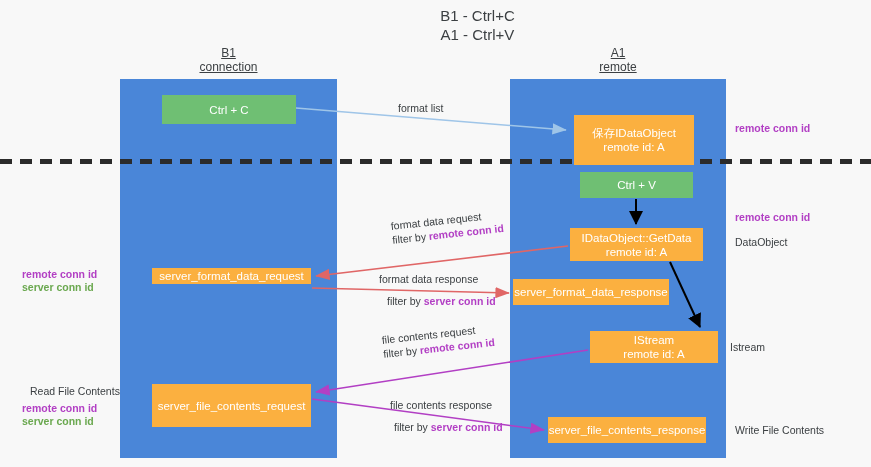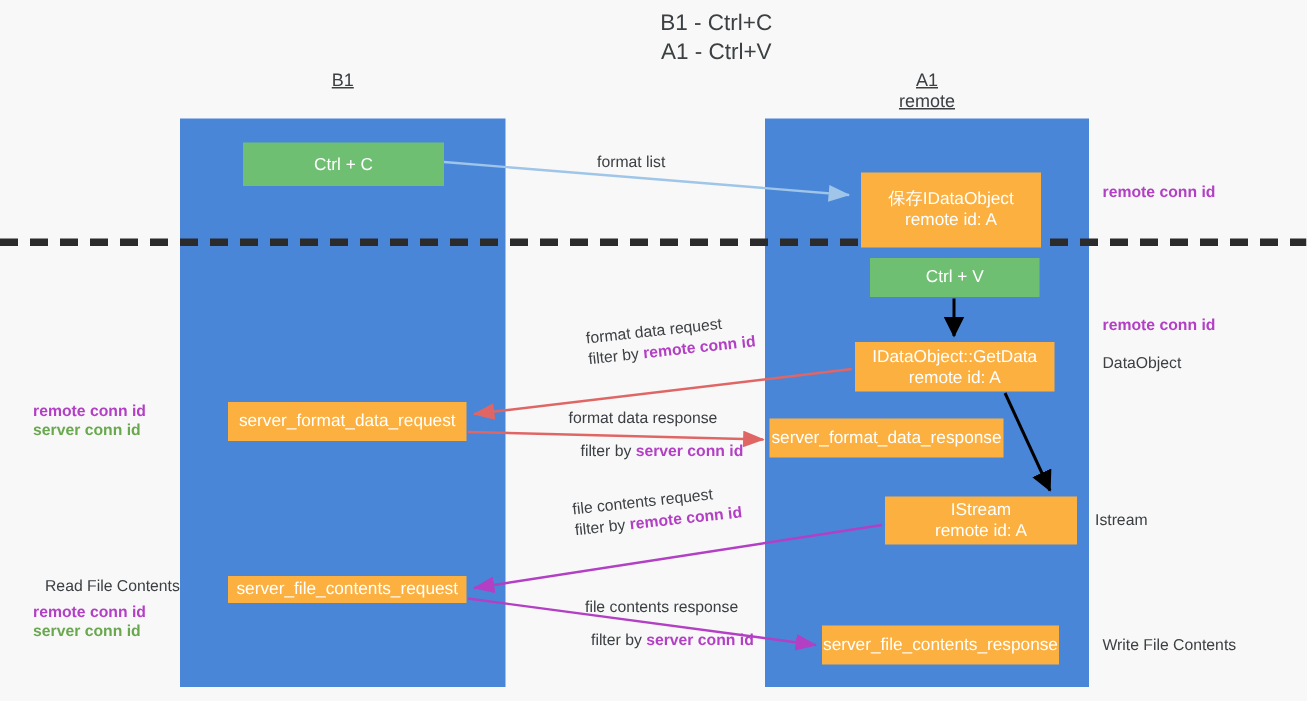--- a/index.html
+++ b/index.html
@@ -46,24 +46,24 @@
     color:#ffffff;font-size:11.5px;line-height:14px;text-align:left;
   }
   .node.green{background:#6fbf73;}
   .node.orange{background:#fbb040;}
   .node .l2{font-size:11.5px;}
 
   #n-ctrlc{left:162px;top:95px;width:134px;height:29px;}
   #n-dataobj{left:574px;top:115px;width:120px;height:50px;}
   #n-ctrlv{left:580px;top:172px;width:113px;height:26px;}
   #n-getdata{left:570px;top:228px;width:133px;height:33px;}
-  #n-sfreq{left:152px;top:268px;width:159px;height:26px;}
+  #n-sfreq{left:152px;top:268px;width:159px;height:16px;}
   #n-sfres{left:513px;top:279px;width:156px;height:26px;}
   #n-istream{left:590px;top:331px;width:128px;height:32px;}
-  #n-sfcreq{left:152px;top:384px;width:159px;height:18px;}
+  #n-sfcreq{left:152px;top:384px;width:159px;height:43px;}
   #n-sfcres{left:548px;top:417px;width:158px;height:26px;}
 
   
   .ann{font-size:10.5px;line-height:13px;white-space:nowrap;}
   .purple{color:#b23fc4;font-weight:bold;}
   .green-t{color:#6aa84f;font-weight:bold;}
   .plain{color:#3c4043;font-weight:normal;}
 
   #ann-r1{left:735px;top:122px;}
   #ann-r2{left:735px;top:211px;}
@@ -91,20 +91,21 @@
 
 <div class="canvas">
 
   <div class="abs" id="title">
     <div>B1 - Ctrl+C</div>
     <div>A1 - Ctrl+V</div>
   </div>
 
   <div class="abs col-head" id="head-b1">
     <div>B1</div>
+    <div>connection</div>
   </div>
   <div class="abs col-head" id="head-a1">
     <div>A1</div>
     <div>remote</div>
   </div>
 
   <div class="abs lane" id="lane-b1"></div>
   <div class="abs lane" id="lane-a1"></div>
 
   <svg class="links">

